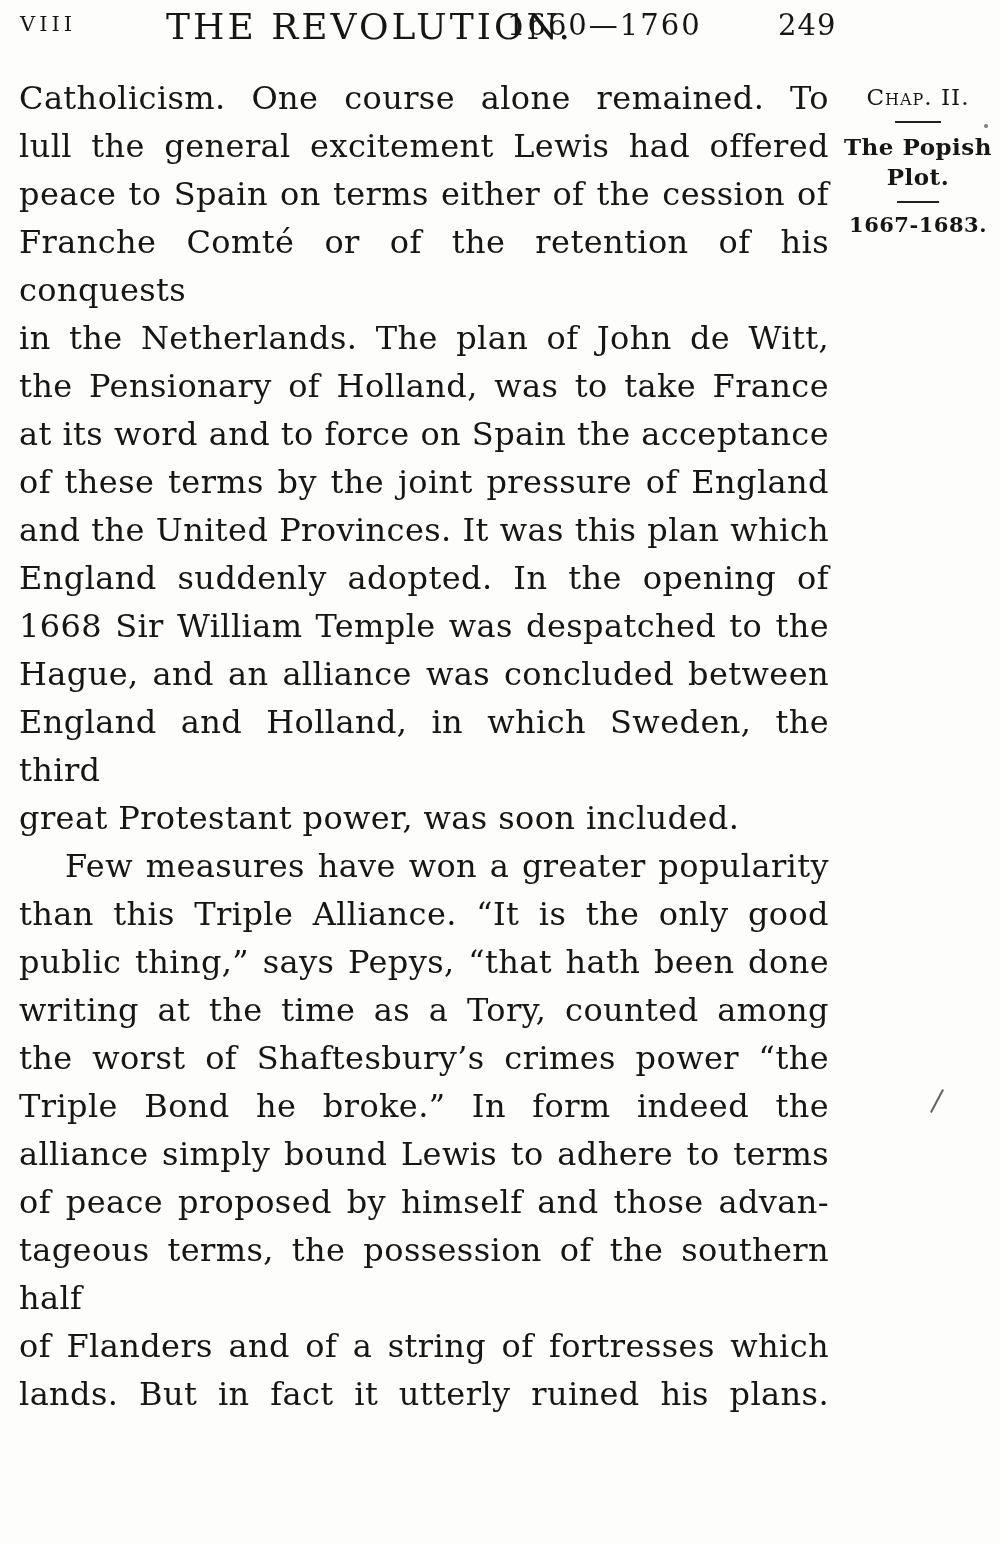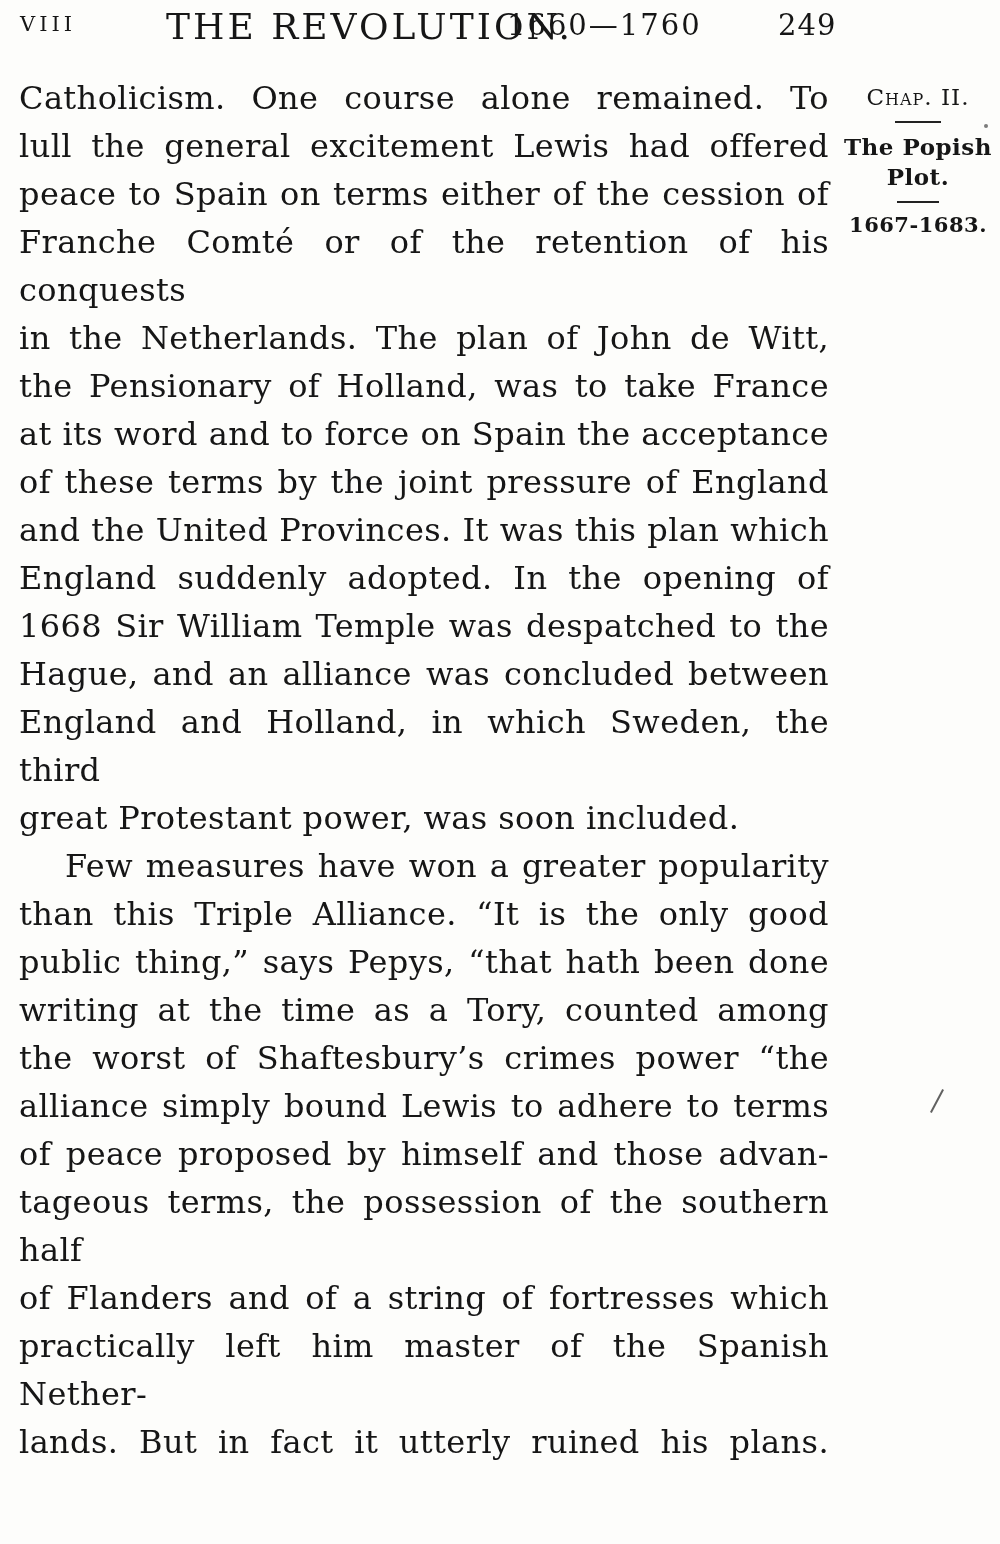--- a/index.html
+++ b/index.html
@@ -119,25 +119,25 @@
       <div class="line">Hague, and an alliance was concluded between</div>
       <div class="line">England and Holland, in which Sweden, the third</div>
       <div class="line para-end">great Protestant power, was soon included.</div>
     </div>
     <div class="para">
       <div class="line first-indent">Few measures have won a greater popularity</div>
       <div class="line">than this Triple Alliance. “It is the only good</div>
       <div class="line">public thing,” says Pepys, “that hath been done</div>
       <div class="line">writing at the time as a Tory, counted among</div>
       <div class="line">the worst of Shaftesbury’s crimes power “the</div>
+      <div class="line">Triple Bond he broke.” In form indeed the</div>
       <div class="line">alliance simply bound Lewis to adhere to terms</div>
       <div class="line">of peace proposed by himself and those advan-</div>
       <div class="line">tageous terms, the possession of the southern half</div>
       <div class="line">of Flanders and of a string of fortresses which</div>
-      <div class="line">practically left him master of the Spanish Nether-</div>
       <div class="line">lands. But in fact it utterly ruined his plans.</div>
 
     </div>
   </main>
 
   <aside class="margin-notes">
     <div class="mn-chap">Chap. II.</div>
     <div class="mn-rule"></div>
     <div class="mn-topic">
       <span>The Popish</span><br>

